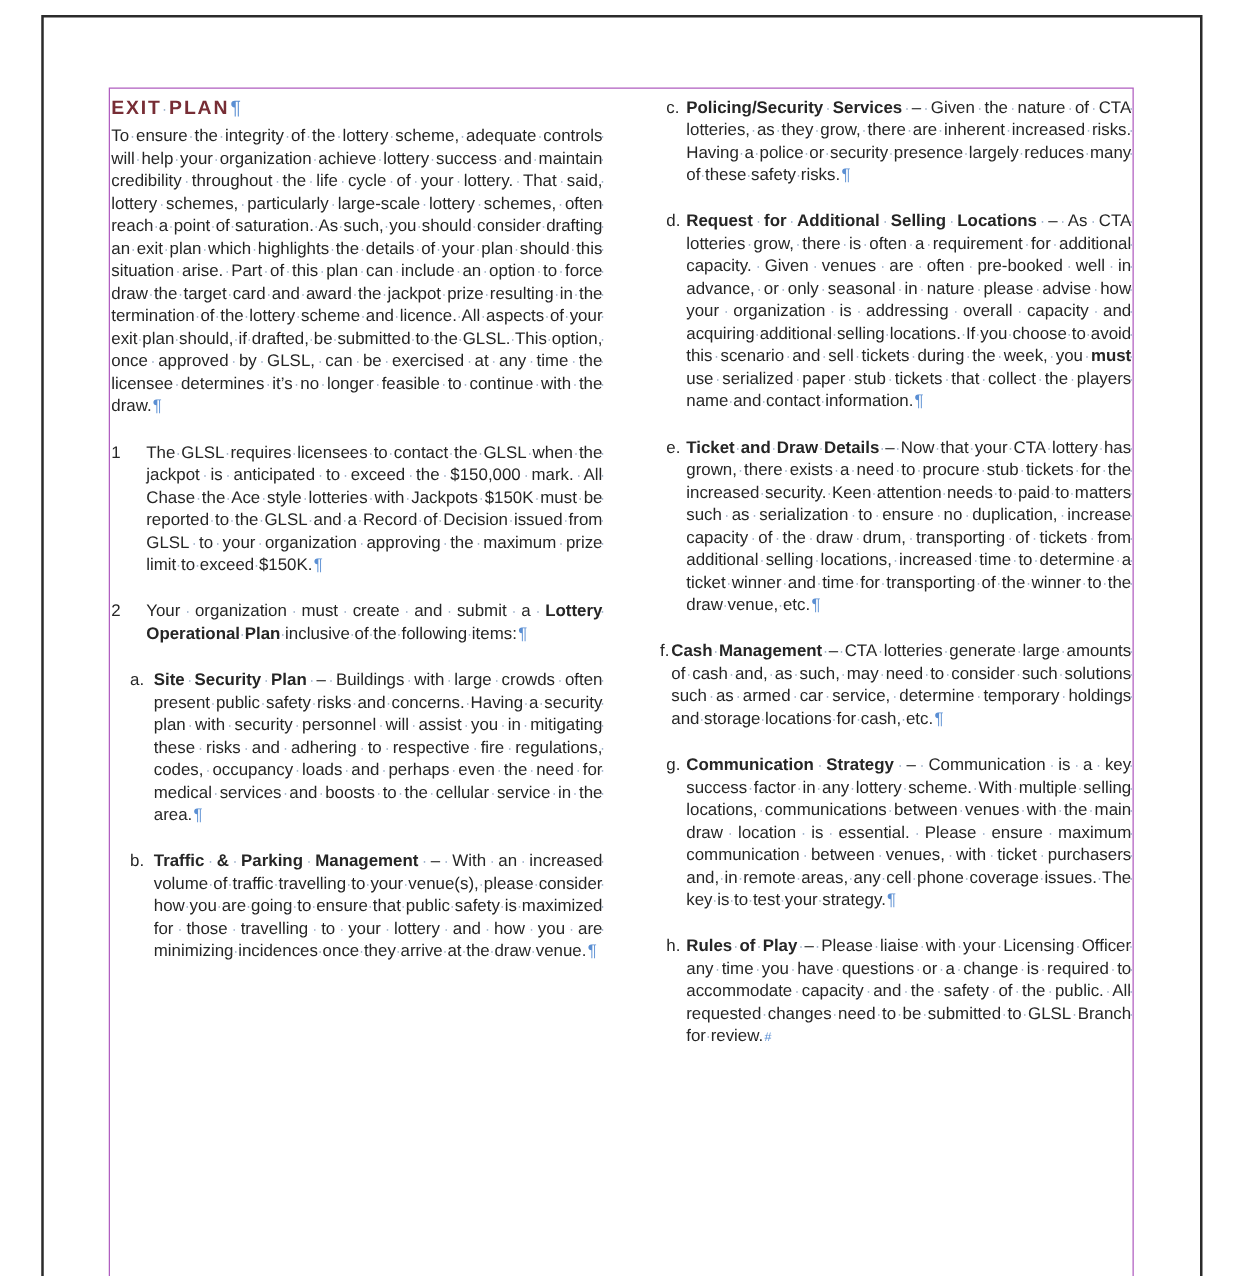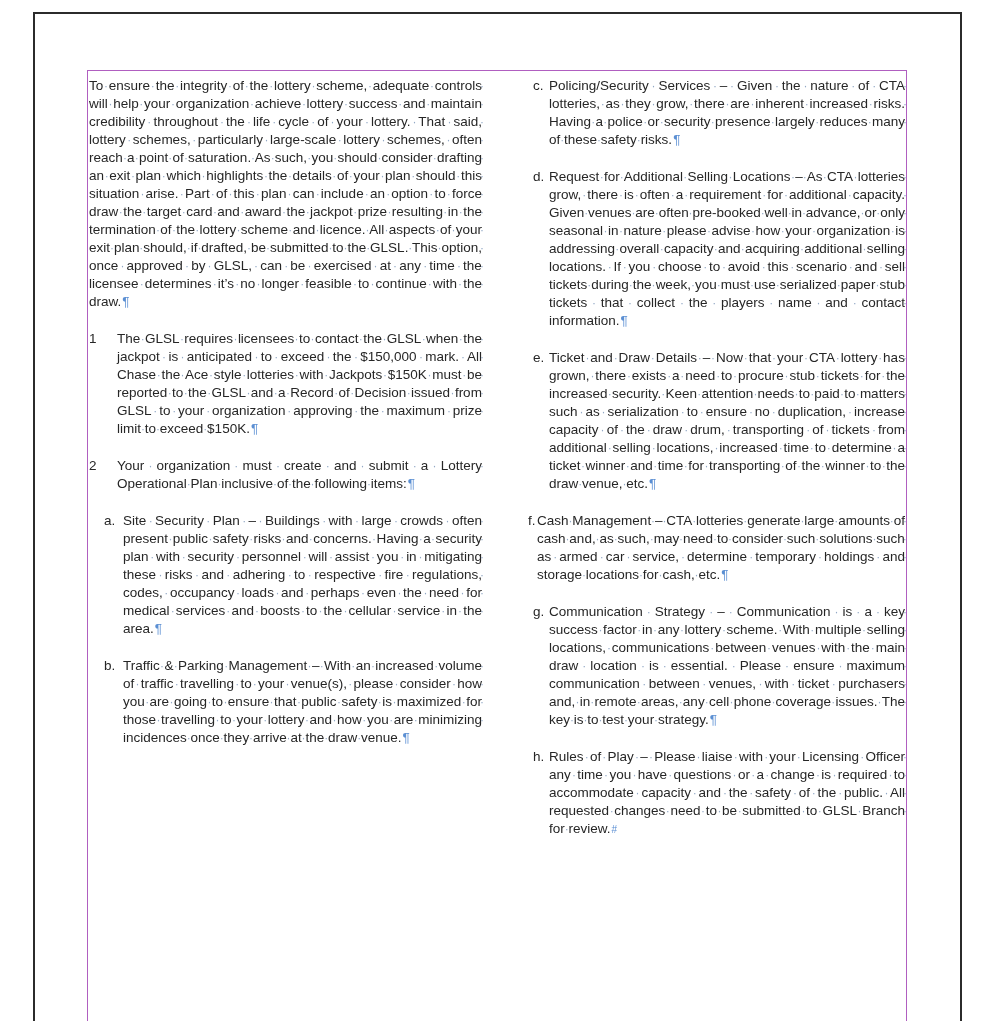--- a/index.html
+++ b/index.html
@@ -21,21 +21,21 @@
     padding:6px 1px 0 1px;
   }
   .cols{display:flex;align-items:flex-start;}
   .col-left{width:393px;margin-right:46px;flex:none;}
   .col-right{width:377px;flex:none;}
 
   .para,.li{
     font-size:13.5px;line-height:18px;text-align:justify;
     margin:0 0 19px 0;color:var(--body,#262626);
   }
-  b{font-weight:400;color:var(--body,#262626);}
+  b{font-weight:700;color:var(--body,#262626);}
 
   .h1{
     font-size:15.5px;line-height:20px;font-weight:700;
     letter-spacing:1.5px;color:var(--heading,#772d35);
     margin:0 0 3px 0;text-align:left;
   }
   .h1.op{margin-top:17px;margin-bottom:22px;}
 
   .li{position:relative;}
   .marker{font-weight:400;}
@@ -53,20 +53,21 @@
   .pilcrow{color:var(--mark,#5b8fd3);font-weight:400;margin-left:1px;}
   .secmark{color:var(--mark,#5b8fd3);font-weight:400;font-size:10px;margin-left:1px;letter-spacing:-1px;}
 </style>
 </head>
 <body>
 
 <div class="page">
   <div class="boundary">
     <div class="cols">
       <div class="col-left">
+          <div class="h1"><span>EXIT<span class="sp"> </span>PLAN</span><span class="pilcrow">¶</span></div>
           <div class="para"><span>To<span class="sp"> </span>ensure<span class="sp"> </span>the<span class="sp"> </span>integrity<span class="sp"> </span>of<span class="sp"> </span>the<span class="sp"> </span>lottery<span class="sp"> </span>scheme,<span class="sp"> </span>adequate<span class="sp"> </span>controls<span class="sp"> </span>will<span class="sp"> </span>help<span class="sp"> </span>your<span class="sp"> </span>organization<span class="sp"> </span>achieve<span class="sp"> </span>lottery<span class="sp"> </span>success<span class="sp"> </span>and<span class="sp"> </span>maintain<span class="sp"> </span>credibility<span class="sp"> </span>throughout<span class="sp"> </span>the<span class="sp"> </span>life<span class="sp"> </span>cycle<span class="sp"> </span>of<span class="sp"> </span>your<span class="sp"> </span>lottery.<span class="sp"> </span>That<span class="sp"> </span>said,<span class="sp"> </span>lottery<span class="sp"> </span>schemes,<span class="sp"> </span>particularly<span class="sp"> </span>large-scale<span class="sp"> </span>lottery<span class="sp"> </span>schemes,<span class="sp"> </span>often<span class="sp"> </span>reach<span class="sp"> </span>a<span class="sp"> </span>point<span class="sp"> </span>of<span class="sp"> </span>saturation.<span class="sp"> </span>As<span class="sp"> </span>such,<span class="sp"> </span>you<span class="sp"> </span>should<span class="sp"> </span>consider<span class="sp"> </span>drafting<span class="sp"> </span>an<span class="sp"> </span>exit<span class="sp"> </span>plan<span class="sp"> </span>which<span class="sp"> </span>highlights<span class="sp"> </span>the<span class="sp"> </span>details<span class="sp"> </span>of<span class="sp"> </span>your<span class="sp"> </span>plan<span class="sp"> </span>should<span class="sp"> </span>this<span class="sp"> </span>situation<span class="sp"> </span>arise.<span class="sp"> </span>Part<span class="sp"> </span>of<span class="sp"> </span>this<span class="sp"> </span>plan<span class="sp"> </span>can<span class="sp"> </span>include<span class="sp"> </span>an<span class="sp"> </span>option<span class="sp"> </span>to<span class="sp"> </span>force<span class="sp"> </span>draw<span class="sp"> </span>the<span class="sp"> </span>target<span class="sp"> </span>card<span class="sp"> </span>and<span class="sp"> </span>award<span class="sp"> </span>the<span class="sp"> </span>jackpot<span class="sp"> </span>prize<span class="sp"> </span>resulting<span class="sp"> </span>in<span class="sp"> </span>the<span class="sp"> </span>termination<span class="sp"> </span>of<span class="sp"> </span>the<span class="sp"> </span>lottery<span class="sp"> </span>scheme<span class="sp"> </span>and<span class="sp"> </span>licence.<span class="sp"> </span>All<span class="sp"> </span>aspects<span class="sp"> </span>of<span class="sp"> </span>your<span class="sp"> </span>exit<span class="sp"> </span>plan<span class="sp"> </span>should,<span class="sp"> </span>if<span class="sp"> </span>drafted,<span class="sp"> </span>be<span class="sp"> </span>submitted<span class="sp"> </span>to<span class="sp"> </span>the<span class="sp"> </span>GLSL.<span class="sp"> </span>This<span class="sp"> </span>option,<span class="sp"> </span>once<span class="sp"> </span>approved<span class="sp"> </span>by<span class="sp"> </span>GLSL,<span class="sp"> </span>can<span class="sp"> </span>be<span class="sp"> </span>exercised<span class="sp"> </span>at<span class="sp"> </span>any<span class="sp"> </span>time<span class="sp"> </span>the<span class="sp"> </span>licensee<span class="sp"> </span>determines<span class="sp"> </span>it’s<span class="sp"> </span>no<span class="sp"> </span>longer<span class="sp"> </span>feasible<span class="sp"> </span>to<span class="sp"> </span>continue<span class="sp"> </span>with<span class="sp"> </span>the<span class="sp"> </span>draw.</span><span class="pilcrow">¶</span></div>
           <div class="li ln"><span class="marker">1</span><span>The<span class="sp"> </span>GLSL<span class="sp"> </span>requires<span class="sp"> </span>licensees<span class="sp"> </span>to<span class="sp"> </span>contact<span class="sp"> </span>the<span class="sp"> </span>GLSL<span class="sp"> </span>when<span class="sp"> </span>the<span class="sp"> </span>jackpot<span class="sp"> </span>is<span class="sp"> </span>anticipated<span class="sp"> </span>to<span class="sp"> </span>exceed<span class="sp"> </span>the<span class="sp"> </span>$150,000<span class="sp"> </span>mark.<span class="sp"> </span>All<span class="sp"> </span>Chase<span class="sp"> </span>the<span class="sp"> </span>Ace<span class="sp"> </span>style<span class="sp"> </span>lotteries<span class="sp"> </span>with<span class="sp"> </span>Jackpots<span class="sp"> </span>$150K<span class="sp"> </span>must<span class="sp"> </span>be<span class="sp"> </span>reported<span class="sp"> </span>to<span class="sp"> </span>the<span class="sp"> </span>GLSL<span class="sp"> </span>and<span class="sp"> </span>a<span class="sp"> </span>Record<span class="sp"> </span>of<span class="sp"> </span>Decision<span class="sp"> </span>issued<span class="sp"> </span>from<span class="sp"> </span>GLSL<span class="sp"> </span>to<span class="sp"> </span>your<span class="sp"> </span>organization<span class="sp"> </span>approving<span class="sp"> </span>the<span class="sp"> </span>maximum<span class="sp"> </span>prize<span class="sp"> </span>limit<span class="sp"> </span>to<span class="sp"> </span>exceed<span class="sp"> </span>$150K.</span><span class="pilcrow">¶</span></div>
           <div class="li ln"><span class="marker">2</span><span>Your<span class="sp"> </span>organization<span class="sp"> </span>must<span class="sp"> </span>create<span class="sp"> </span>and<span class="sp"> </span>submit<span class="sp"> </span>a<span class="sp"> </span></span><b>Lottery<span class="sp"> </span>Operational<span class="sp"> </span>Plan</b><span><span class="sp"> </span>inclusive<span class="sp"> </span>of<span class="sp"> </span>the<span class="sp"> </span>following<span class="sp"> </span>items:</span><span class="pilcrow">¶</span></div>
           <div class="li la"><span class="marker">a.</span><b>Site<span class="sp"> </span>Security<span class="sp"> </span>Plan</b><span><span class="sp"> </span>–<span class="sp"> </span>Buildings<span class="sp"> </span>with<span class="sp"> </span>large<span class="sp"> </span>crowds<span class="sp"> </span>often<span class="sp"> </span>present<span class="sp"> </span>public<span class="sp"> </span>safety<span class="sp"> </span>risks<span class="sp"> </span>and<span class="sp"> </span>concerns.<span class="sp"> </span>Having<span class="sp"> </span>a<span class="sp"> </span>security<span class="sp"> </span>plan<span class="sp"> </span>with<span class="sp"> </span>security<span class="sp"> </span>personnel<span class="sp"> </span>will<span class="sp"> </span>assist<span class="sp"> </span>you<span class="sp"> </span>in<span class="sp"> </span>mitigating<span class="sp"> </span>these<span class="sp"> </span>risks<span class="sp"> </span>and<span class="sp"> </span>adhering<span class="sp"> </span>to<span class="sp"> </span>respective<span class="sp"> </span>fire<span class="sp"> </span>regulations,<span class="sp"> </span>codes,<span class="sp"> </span>occupancy<span class="sp"> </span>loads<span class="sp"> </span>and<span class="sp"> </span>perhaps<span class="sp"> </span>even<span class="sp"> </span>the<span class="sp"> </span>need<span class="sp"> </span>for<span class="sp"> </span>medical<span class="sp"> </span>services<span class="sp"> </span>and<span class="sp"> </span>boosts<span class="sp"> </span>to<span class="sp"> </span>the<span class="sp"> </span>cellular<span class="sp"> </span>service<span class="sp"> </span>in<span class="sp"> </span>the<span class="sp"> </span>area.</span><span class="pilcrow">¶</span></div>
           <div class="li la"><span class="marker">b.</span><b>Traffic<span class="sp"> </span>&amp;<span class="sp"> </span>Parking<span class="sp"> </span>Management</b><span><span class="sp"> </span>–<span class="sp"> </span>With<span class="sp"> </span>an<span class="sp"> </span>increased<span class="sp"> </span>volume<span class="sp"> </span>of<span class="sp"> </span>traffic<span class="sp"> </span>travelling<span class="sp"> </span>to<span class="sp"> </span>your<span class="sp"> </span>venue(s),<span class="sp"> </span>please<span class="sp"> </span>consider<span class="sp"> </span>how<span class="sp"> </span>you<span class="sp"> </span>are<span class="sp"> </span>going<span class="sp"> </span>to<span class="sp"> </span>ensure<span class="sp"> </span>that<span class="sp"> </span>public<span class="sp"> </span>safety<span class="sp"> </span>is<span class="sp"> </span>maximized<span class="sp"> </span>for<span class="sp"> </span>those<span class="sp"> </span>travelling<span class="sp"> </span>to<span class="sp"> </span>your<span class="sp"> </span>lottery<span class="sp"> </span>and<span class="sp"> </span>how<span class="sp"> </span>you<span class="sp"> </span>are<span class="sp"> </span>minimizing<span class="sp"> </span>incidences<span class="sp"> </span>once<span class="sp"> </span>they<span class="sp"> </span>arrive<span class="sp"> </span>at<span class="sp"> </span>the<span class="sp"> </span>draw<span class="sp"> </span>venue.</span><span class="pilcrow">¶</span></div>
         </div>
       <div class="col-right">
           <div class="li ra"><span class="marker">c.</span><b>Policing/Security<span class="sp"> </span>Services</b><span><span class="sp"> </span>–<span class="sp"> </span>Given<span class="sp"> </span>the<span class="sp"> </span>nature<span class="sp"> </span>of<span class="sp"> </span>CTA<span class="sp"> </span>lotteries,<span class="sp"> </span>as<span class="sp"> </span>they<span class="sp"> </span>grow,<span class="sp"> </span>there<span class="sp"> </span>are<span class="sp"> </span>inherent<span class="sp"> </span>increased<span class="sp"> </span>risks.<span class="sp"> </span>Having<span class="sp"> </span>a<span class="sp"> </span>police<span class="sp"> </span>or<span class="sp"> </span>security<span class="sp"> </span>presence<span class="sp"> </span>largely<span class="sp"> </span>reduces<span class="sp"> </span>many<span class="sp"> </span>of<span class="sp"> </span>these<span class="sp"> </span>safety<span class="sp"> </span>risks.</span><span class="pilcrow">¶</span></div>
           <div class="li ra"><span class="marker">d.</span><b>Request<span class="sp"> </span>for<span class="sp"> </span>Additional<span class="sp"> </span>Selling<span class="sp"> </span>Locations</b><span><span class="sp"> </span>–<span class="sp"> </span>As<span class="sp"> </span>CTA<span class="sp"> </span>lotteries<span class="sp"> </span>grow,<span class="sp"> </span>there<span class="sp"> </span>is<span class="sp"> </span>often<span class="sp"> </span>a<span class="sp"> </span>requirement<span class="sp"> </span>for<span class="sp"> </span>additional<span class="sp"> </span>capacity.<span class="sp"> </span>Given<span class="sp"> </span>venues<span class="sp"> </span>are<span class="sp"> </span>often<span class="sp"> </span>pre-booked<span class="sp"> </span>well<span class="sp"> </span>in<span class="sp"> </span>advance,<span class="sp"> </span>or<span class="sp"> </span>only<span class="sp"> </span>seasonal<span class="sp"> </span>in<span class="sp"> </span>nature<span class="sp"> </span>please<span class="sp"> </span>advise<span class="sp"> </span>how<span class="sp"> </span>your<span class="sp"> </span>organization<span class="sp"> </span>is<span class="sp"> </span>addressing<span class="sp"> </span>overall<span class="sp"> </span>capacity<span class="sp"> </span>and<span class="sp"> </span>acquiring<span class="sp"> </span>additional<span class="sp"> </span>selling<span class="sp"> </span>locations.<span class="sp"> </span>If<span class="sp"> </span>you<span class="sp"> </span>choose<span class="sp"> </span>to<span class="sp"> </span>avoid<span class="sp"> </span>this<span class="sp"> </span>scenario<span class="sp"> </span>and<span class="sp"> </span>sell<span class="sp"> </span>tickets<span class="sp"> </span>during<span class="sp"> </span>the<span class="sp"> </span>week,<span class="sp"> </span>you<span class="sp"> </span></span><b>must</b><span><span class="sp"> </span>use<span class="sp"> </span>serialized<span class="sp"> </span>paper<span class="sp"> </span>stub<span class="sp"> </span>tickets<span class="sp"> </span>that<span class="sp"> </span>collect<span class="sp"> </span>the<span class="sp"> </span>players<span class="sp"> </span>name<span class="sp"> </span>and<span class="sp"> </span>contact<span class="sp"> </span>information.</span><span class="pilcrow">¶</span></div>
           <div class="li ra"><span class="marker">e.</span><b>Ticket<span class="sp"> </span>and<span class="sp"> </span>Draw<span class="sp"> </span>Details</b><span><span class="sp"> </span>–<span class="sp"> </span>Now<span class="sp"> </span>that<span class="sp"> </span>your<span class="sp"> </span>CTA<span class="sp"> </span>lottery<span class="sp"> </span>has<span class="sp"> </span>grown,<span class="sp"> </span>there<span class="sp"> </span>exists<span class="sp"> </span>a<span class="sp"> </span>need<span class="sp"> </span>to<span class="sp"> </span>procure<span class="sp"> </span>stub<span class="sp"> </span>tickets<span class="sp"> </span>for<span class="sp"> </span>the<span class="sp"> </span>increased<span class="sp"> </span>security.<span class="sp"> </span>Keen<span class="sp"> </span>attention<span class="sp"> </span>needs<span class="sp"> </span>to<span class="sp"> </span>paid<span class="sp"> </span>to<span class="sp"> </span>matters<span class="sp"> </span>such<span class="sp"> </span>as<span class="sp"> </span>serialization<span class="sp"> </span>to<span class="sp"> </span>ensure<span class="sp"> </span>no<span class="sp"> </span>duplication,<span class="sp"> </span>increase<span class="sp"> </span>capacity<span class="sp"> </span>of<span class="sp"> </span>the<span class="sp"> </span>draw<span class="sp"> </span>drum,<span class="sp"> </span>transporting<span class="sp"> </span>of<span class="sp"> </span>tickets<span class="sp"> </span>from<span class="sp"> </span>additional<span class="sp"> </span>selling<span class="sp"> </span>locations,<span class="sp"> </span>increased<span class="sp"> </span>time<span class="sp"> </span>to<span class="sp"> </span>determine<span class="sp"> </span>a<span class="sp"> </span>ticket<span class="sp"> </span>winner<span class="sp"> </span>and<span class="sp"> </span>time<span class="sp"> </span>for<span class="sp"> </span>transporting<span class="sp"> </span>of<span class="sp"> </span>the<span class="sp"> </span>winner<span class="sp"> </span>to<span class="sp"> </span>the<span class="sp"> </span>draw<span class="sp"> </span>venue,<span class="sp"> </span>etc.</span><span class="pilcrow">¶</span></div>

